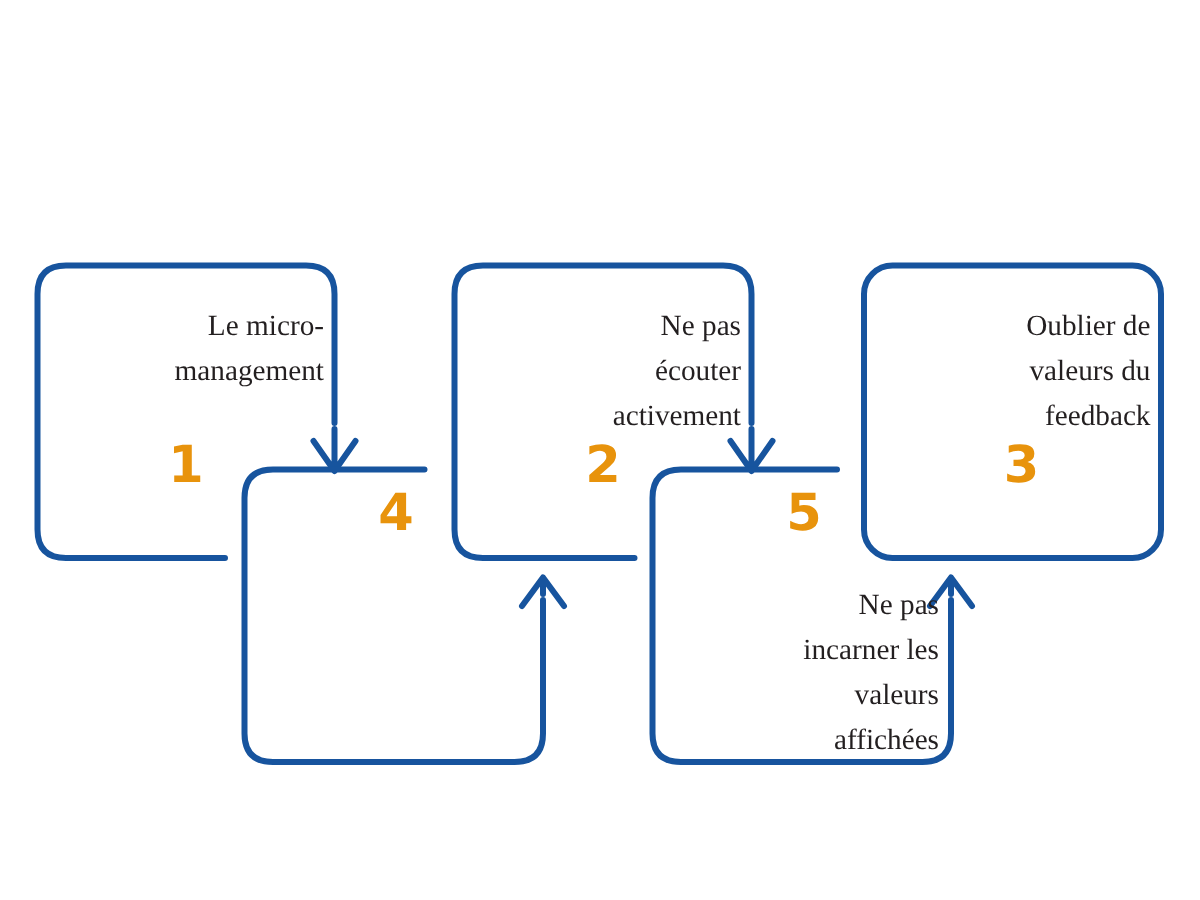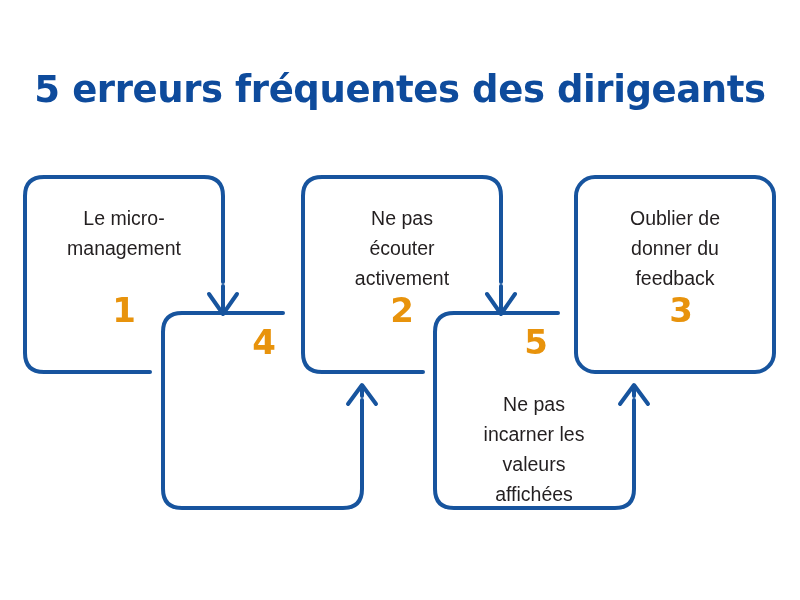--- a/index.html
+++ b/index.html
@@ -33,42 +33,41 @@
     color: #0E4B9C;
     white-space: nowrap;
   }
   #flow-svg {
     position: absolute;
     left: 0;
     top: 0;
   }
   .box-label {
     position: absolute;
-    text-align: center;
-    font-family: Liberation Sans, sans-serif;
+    text-align: right;
+    font-family: Liberation Serif, serif;
     font-size: 19.5px;
     line-height: 30px;
     color: #231F20;
     white-space: pre-line;
   }
   .box-number {
     position: absolute;
     text-align: center;
     font-family: "DejaVu Sans", "Liberation Sans", sans-serif;
     font-size: 34px;
     font-weight: 700;
     color: #E8930C;
   }
 </style>
 </head>
 <body>
 
 <div id="infographic">
 
-  <div class="title">5 erreurs fréquentes des dirigeants</div>
 
   <svg id="flow-svg" width="800" height="600" viewBox="0 0 800 600">
 
     <g>
       <path fill="none" stroke="#17549E" stroke-width="4" stroke-linecap="round" stroke-linejoin="round" d="M 150,372 L 44,372 Q 25,372 25,353 L 25,196 Q 25,177 44,177
                L 204,177 Q 223,177 223,196 L 223,282"></path>
       <path fill="none" stroke="#17549E" stroke-width="4" stroke-linecap="round" stroke-linejoin="round" d="M 223,286 L 223,313 M 209,294 L 223,314 L 237,294"></path>
     </g>
 
     <g>
@@ -105,17 +104,17 @@
 activement</div>
   <div class="box-number" style="left:374px; top:290px; width:56px;">2</div>
 
   <div class="box-label" style="left:442px; top:389px; width:184px;">Ne pas
 incarner les
 valeurs
 affichées</div>
   <div class="box-number" style="left:508px; top:322px; width:56px;">5</div>
 
   <div class="box-label" style="left:583px; top:203px; width:184px;">Oublier de
-donner du
+valeurs du
 feedback</div>
   <div class="box-number" style="left:653px; top:290px; width:56px;">3</div>
 
 </div>
 
 </body></html>

